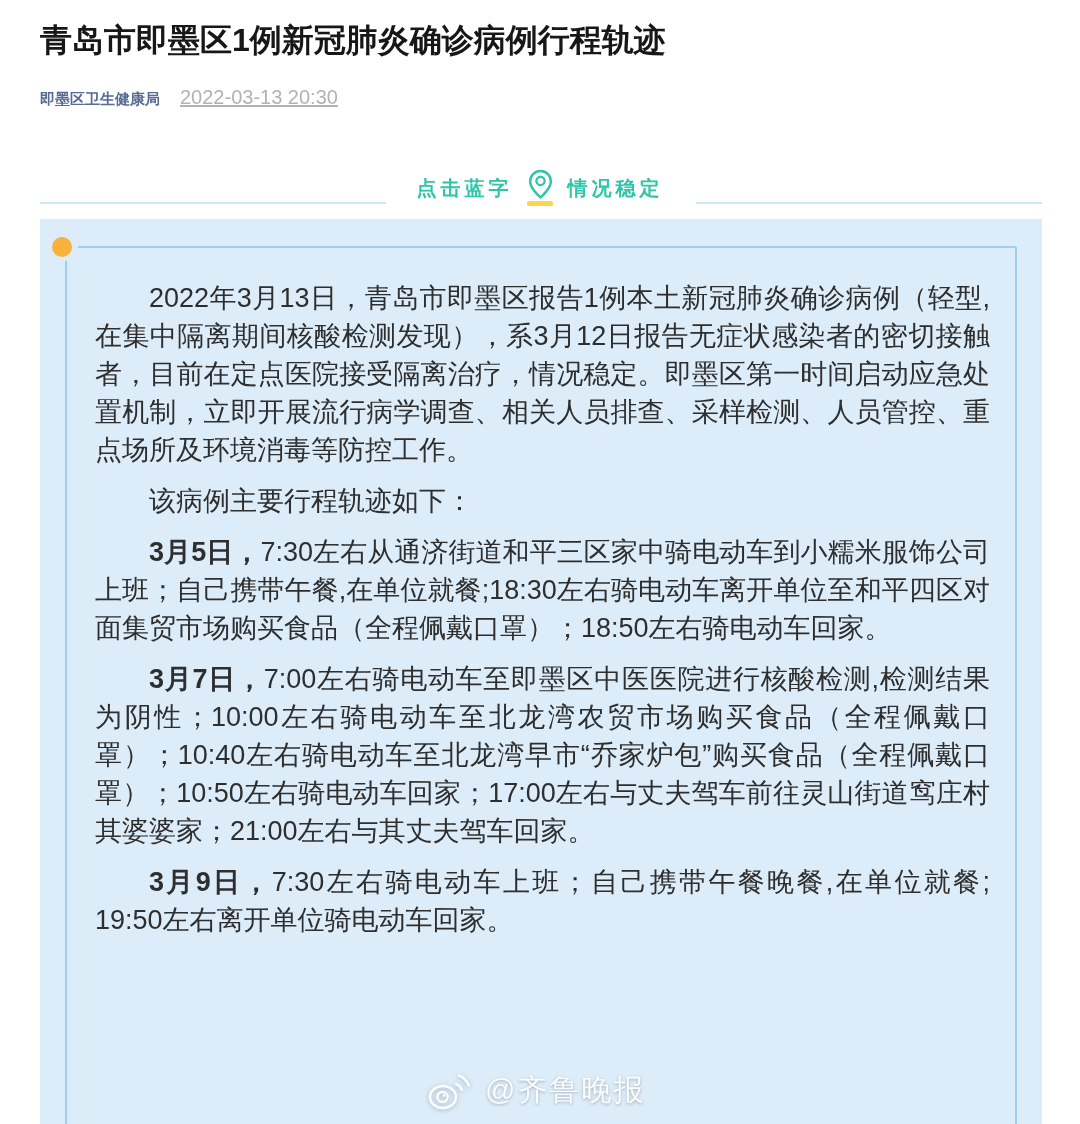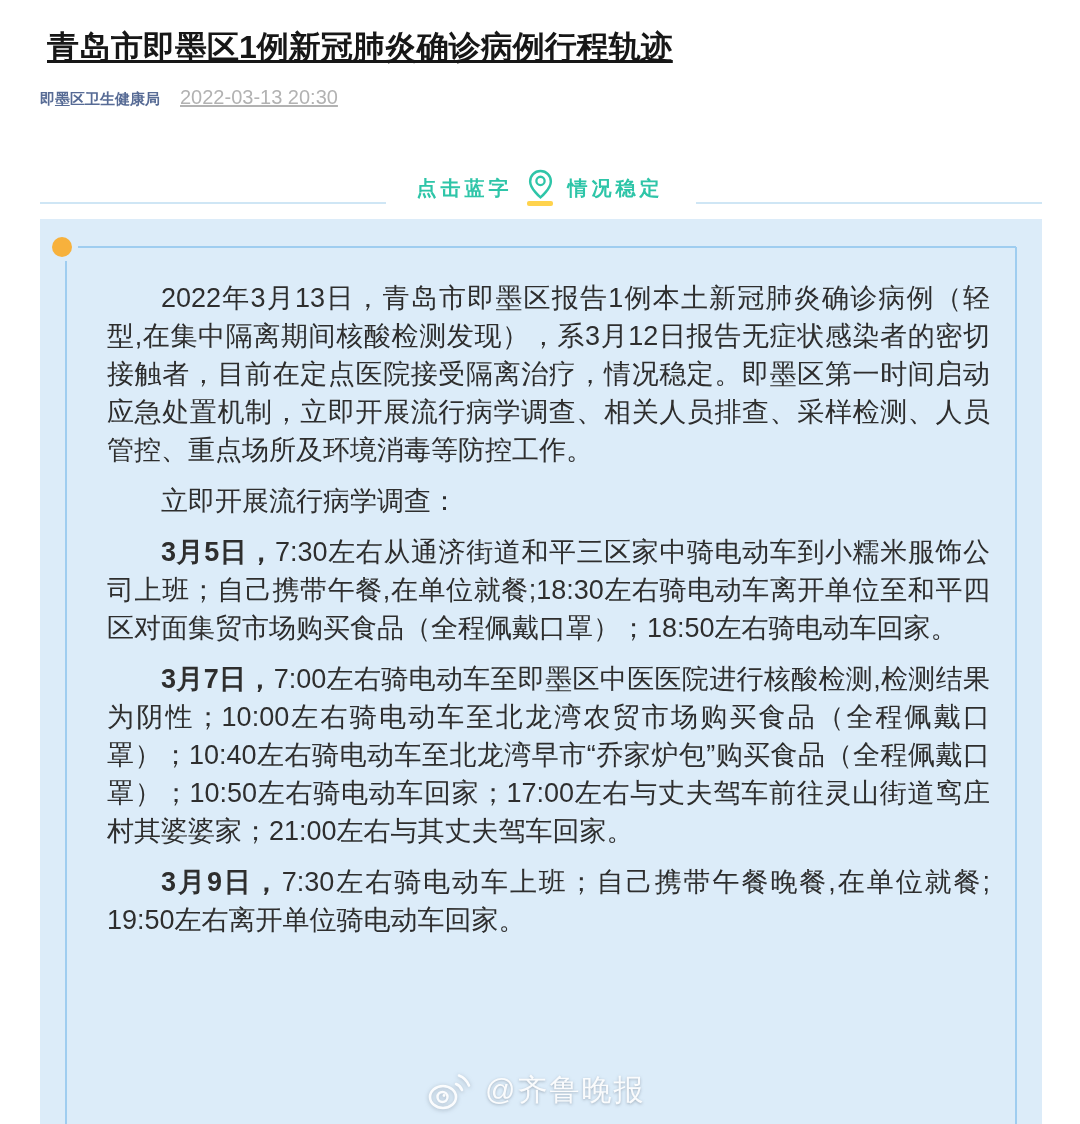--- a/index.html
+++ b/index.html
@@ -5,22 +5,22 @@
   :root{
     --teal:#2ec5a8; --yellow:#ffd34d; --link-blue:#576b95; --date-gray:#b2b2b2;
     --box-bg:#dcecf9; --frame-line:#9fcdf0; --banner-line:#cfe6f5; --dot-orange:#f7b13c;
     --text-color:#2e2e2e; --title-color:#171717;
   }
   html,body{margin:0;padding:0;background:#ffffff;}
   body{width:1080px;height:1124px;overflow:hidden;
        font-family:"Liberation Sans","DejaVu Sans",sans-serif;}
   .page{position:relative;width:1080px;height:1124px;background:#fff;overflow:hidden;}
 
-  .title{position:absolute;left:40px;top:18px;margin:7px;width:1000px;
-         font-size:32px;line-height:44px;font-weight:bold;color:var(--title-color);text-decoration:underline;}
+  .title{position:absolute;left:40px;top:18px;margin:0;width:1000px;
+         font-size:32px;line-height:44px;font-weight:bold;color:var(--title-color);}
 
   .meta{position:absolute;left:40px;top:86px;display:flex;align-items:baseline;gap:20px;}
   .author{color:var(--link-blue);font-size:15px;font-weight:bold;text-decoration:none;cursor:pointer;}
   .date{color:var(--date-gray);font-size:20px;text-decoration:underline;}
 
   .banner-row{position:absolute;left:0;top:166px;width:1080px;height:44px;
               display:flex;align-items:center;justify-content:center;gap:14px;cursor:pointer;}
   .banner-text{color:var(--teal);font-size:20px;font-weight:bold;letter-spacing:4px;}
   .pin-wrap{display:flex;flex-direction:column;align-items:center;margin-top:-2px;}
   .pin-bar{width:26px;height:5px;border-radius:2px;background:var(--yellow);margin-top:1px;}
@@ -30,21 +30,21 @@
 
   .content-box{position:absolute;left:40px;top:219px;width:1002px;height:905px;
                background:var(--box-bg);overflow:hidden;}
   .deco-dot{position:absolute;left:12px;top:18px;width:20px;height:20px;border-radius:50%;
             background:var(--dot-orange);}
   .deco-hline{position:absolute;left:38px;top:27px;width:938px;height:2px;background:var(--frame-line);}
   .deco-vline-left{position:absolute;left:25px;top:42px;bottom:0;width:2px;background:var(--frame-line);}
   .deco-vline-right{position:absolute;left:975px;top:28px;bottom:0;width:2px;background:var(--frame-line);}
 
   .paragraphs{position:absolute;left:55px;top:60px;width:895px;}
-  .para{margin:0 0 13px 12px;font-size:27px;line-height:38px;color:var(--text-color);
+  .para{margin:0 0 13px 0;font-size:27px;line-height:38px;color:var(--text-color);
         text-indent:2em;text-align:justify;}
   .para b{font-weight:bold;}
 
   .watermark{position:absolute;left:426px;top:1070px;display:flex;align-items:center;gap:13px;
              color:rgba(255,255,255,.93);font-size:30px;letter-spacing:2px;
              text-shadow:0 1px 3px rgba(110,122,138,.55);}
   .watermark svg{filter:drop-shadow(0 1px 2px rgba(110,122,138,.5));}
 </style>
 </head>
 <body>
@@ -74,21 +74,21 @@
   </div>
 
   <div class="content-box">
     <span class="deco-dot"></span>
     <span class="deco-hline"></span>
     <span class="deco-vline-left"></span>
     <span class="deco-vline-right"></span>
     <div class="paragraphs" id="paragraphs">
   <p class="para"><b></b><span>2022年3月13日，青岛市即墨区报告1例本土新冠肺炎确诊病例（轻型,在集中隔离期间核酸检测发现），系3月12日报告无症状感染者的密切接触者，目前在定点医院接受隔离治疗，情况稳定。即墨区第一时间启动应急处置机制，立即开展流行病学调查、相关人员排查、采样检测、人员管控、重点场所及环境消毒等防控工作。</span></p>
 
-  <p class="para"><b></b><span>立即开展流行病学调查：</span></p>
+  <p class="para"><b></b><span>该病例主要行程轨迹如下：</span></p>
 
   <p class="para"><b>3月5日，</b><span>7:30左右从通济街道和平三区家中骑电动车到小糯米服饰公司上班；自己携带午餐,在单位就餐;18:30左右骑电动车离开单位至和平四区对面集贸市场购买食品（全程佩戴口罩）；18:50左右骑电动车回家。</span></p>
 
 
   <p class="para"><b>3月7日，</b><span>7:00左右骑电动车至即墨区中医医院进行核酸检测,检测结果为阴性；10:00左右骑电动车至北龙湾农贸市场购买食品（全程佩戴口罩）；10:40左右骑电动车至北龙湾早市“乔家炉包”购买食品（全程佩戴口罩）；10:50左右骑电动车回家；17:00左右与丈夫驾车前往灵山街道窎庄村其婆婆家；21:00左右与其丈夫驾车回家。</span></p>
 
 
   <p class="para"><b>3月9日，</b><span>7:30左右骑电动车上班；自己携带午餐晚餐,在单位就餐; 19:50左右离开单位骑电动车回家。</span></p>
 </div>
   </div>

